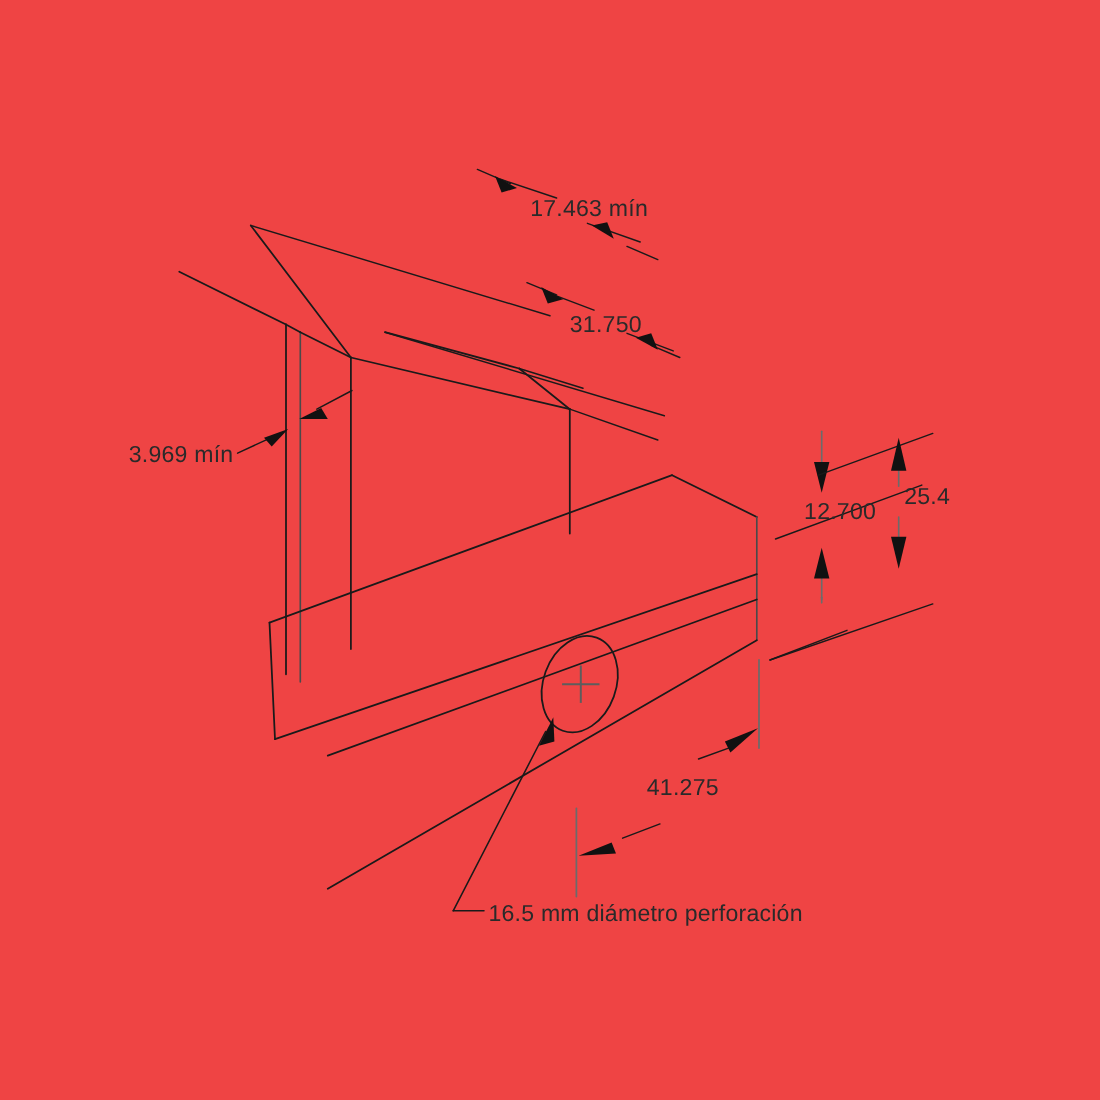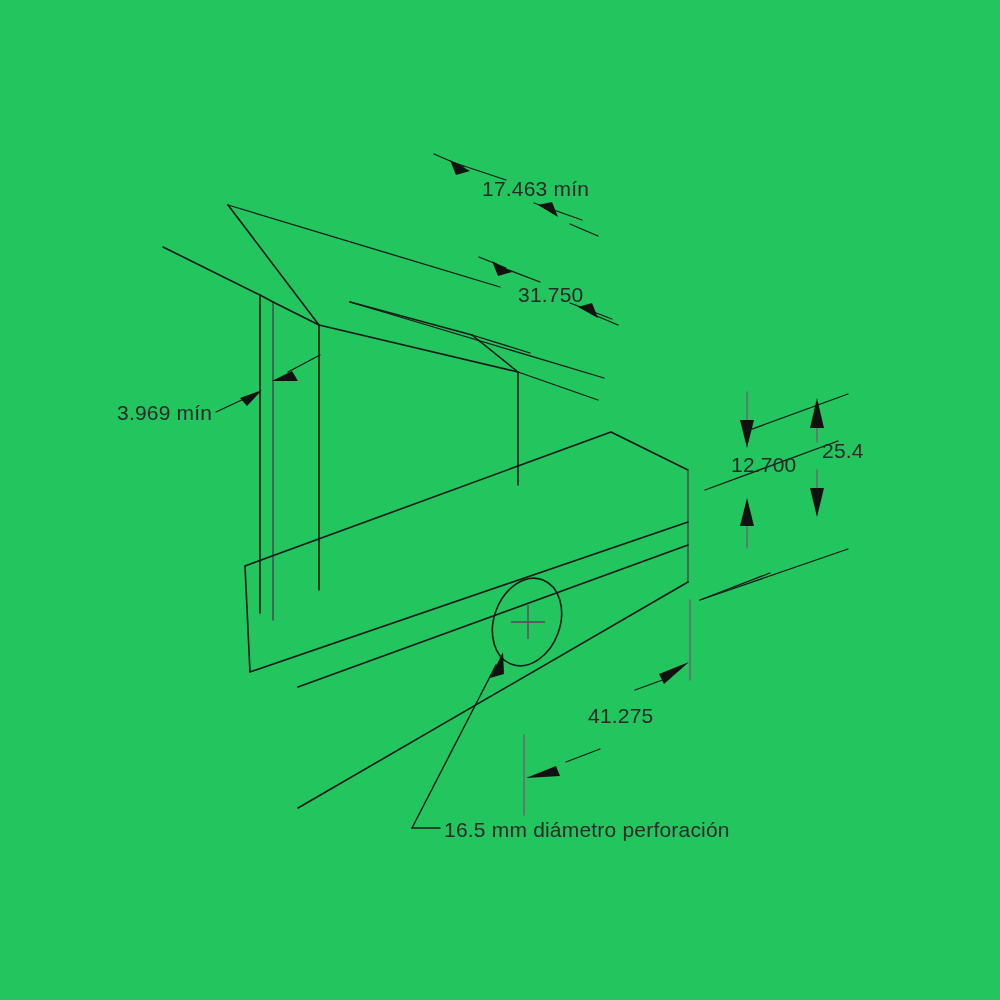--- a/index.html
+++ b/index.html
@@ -7,21 +7,21 @@
     padding: 0;
     background: #ffffff;
   }
   body {
     font-family: "Liberation Sans", sans-serif;
   }
   #drawing-root {
     position: relative;
     width: 1000px;
     height: 1000px;
-    background: #22c55e;
+    background: #ef4444;
     overflow: hidden;
   }
   svg#tech-drawing {
     display: block;
     width: 1000px;
     height: 1000px;
   }
   .solid-edge {
     fill: none;
     stroke: #1a1a1a;

